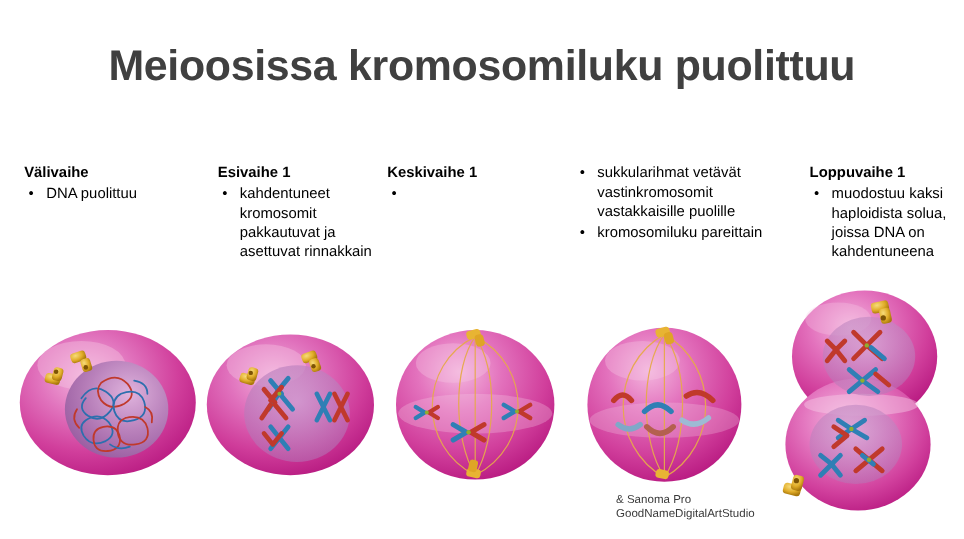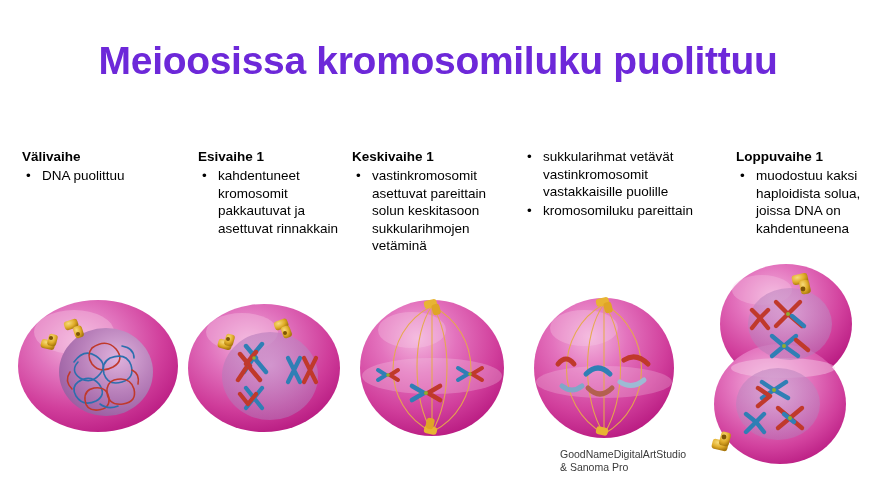--- a/index.html
+++ b/index.html
@@ -21,21 +21,21 @@
     position: absolute;
     left: 0;
     top: 38px;
     width: 876px;
     text-align: center;
     font-family: "Liberation Sans", sans-serif;
     font-weight: bold;
     font-size: 39px;
     line-height: 46px;
     letter-spacing: -0.3px;
-    color: #6d28d9;
+    color: #404040;
     white-space: nowrap;
   }
 
   
   .columns {
     position: absolute;
     left: 0;
     top: 148px;
     width: 752px;
     height: 120px;
@@ -126,21 +126,20 @@
         <span>kahdentuneet kromosomit pakkautuvat ja asettuvat rinnakkain</span>
       </li>
     </ul>
   </div>
 
   <div class="col col-2">
     <div class="col-heading">Keskivaihe 1</div>
     <ul class="bullets">
       <li>
         <span class="dot">•</span>
-        <span>vastinkromosomit asettuvat pareittain solun keskitasoon sukkularihmojen vetäminä</span>
       </li>
     </ul>
   </div>
 
   <div class="col col-3">
     <ul class="bullets">
       <li>
         <span class="dot">•</span>
         <span>sukkularihmat vetävät vastinkromosomit vastakkaisille puolille</span>
       </li>
@@ -414,15 +413,15 @@
     <g>
       <rect x="12" y="184" width="16" height="10" rx="3" fill="url(#gold5)" transform="rotate(14 20 189)"></rect>
       <rect x="20" y="176" width="10" height="14" rx="3" fill="url(#gold5)" transform="rotate(14 25 183)"></rect>
       <circle cx="24" cy="181" r="2.4" fill="#7d5405"></circle>
     </g>
   </svg>
 
 </div>
 
 <div class="credit">
+  <div>&amp; Sanoma Pro</div>
   <div>GoodNameDigitalArtStudio</div>
-  <div>&amp; Sanoma Pro</div>
 </div>
 
 </body></html>

